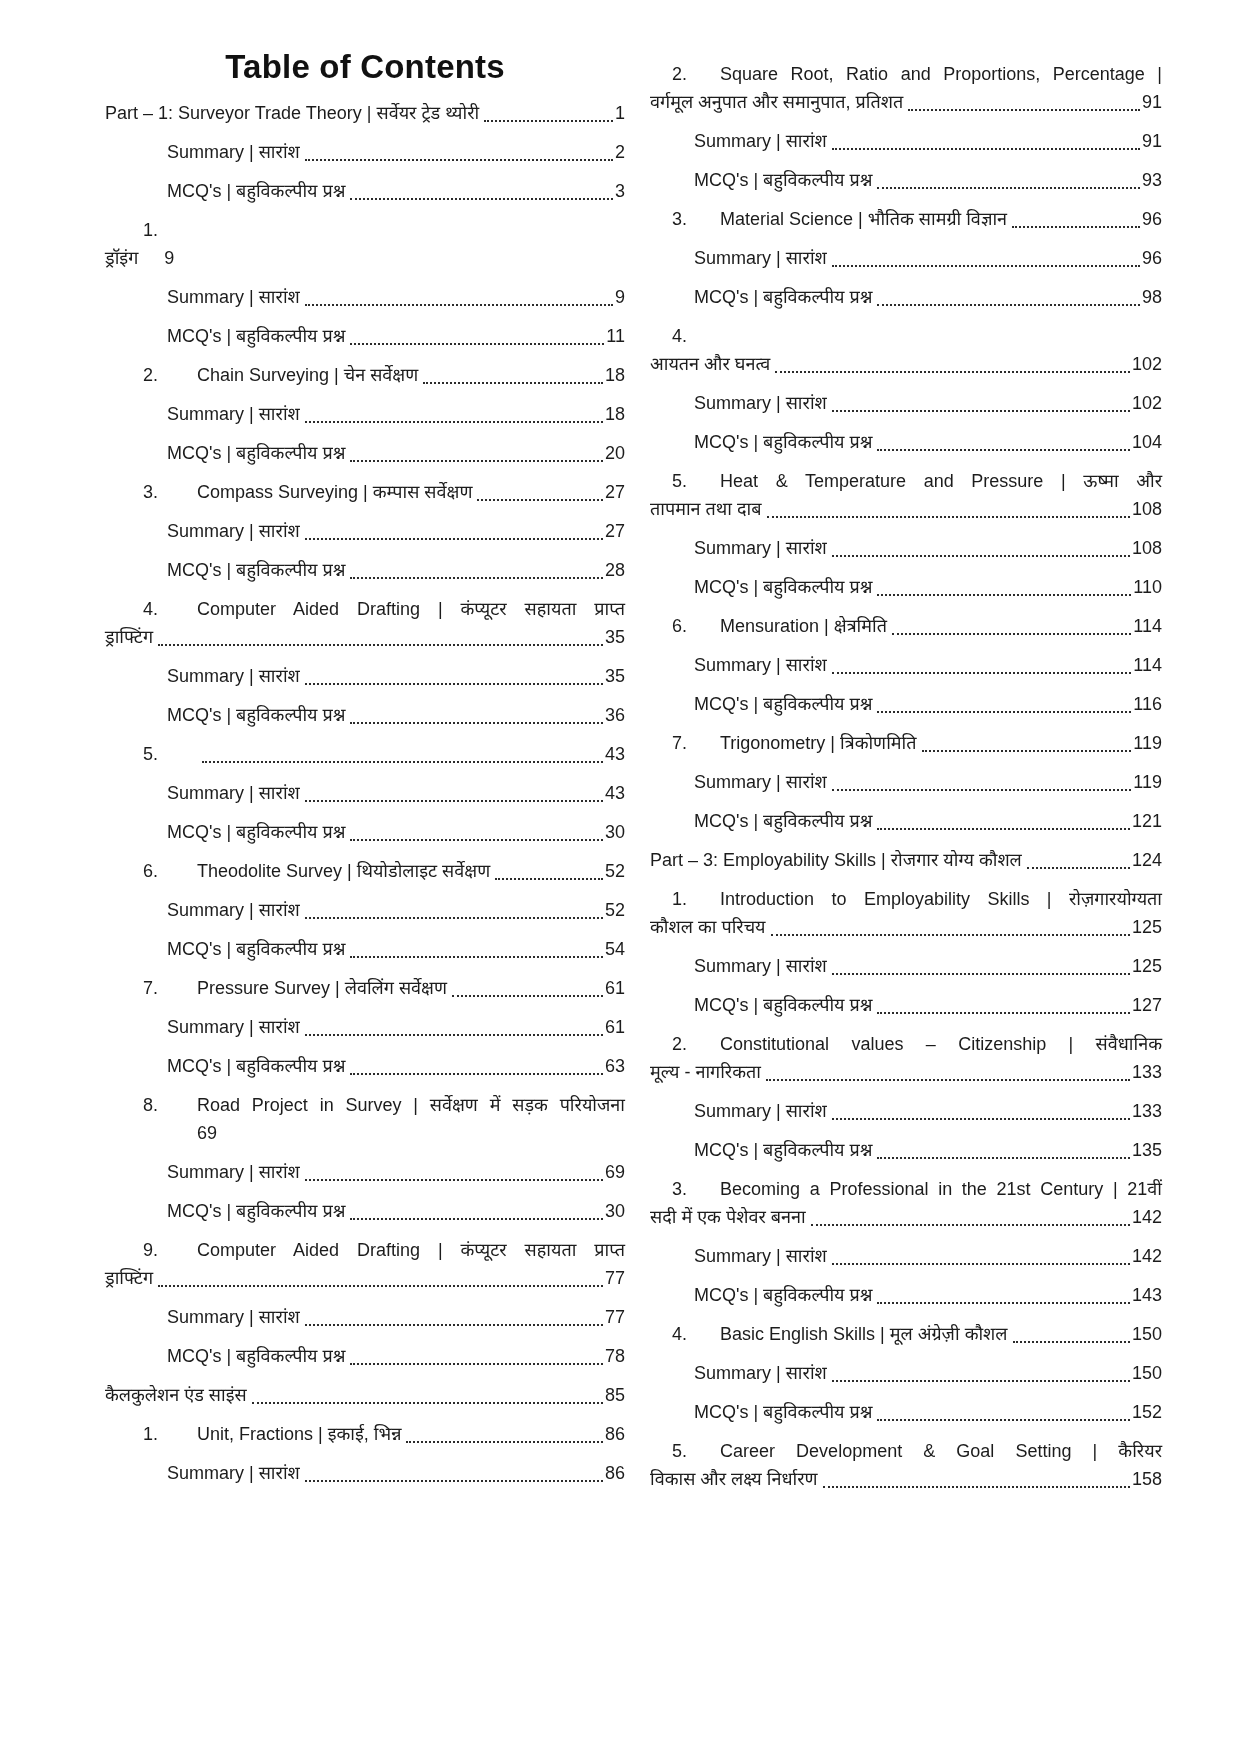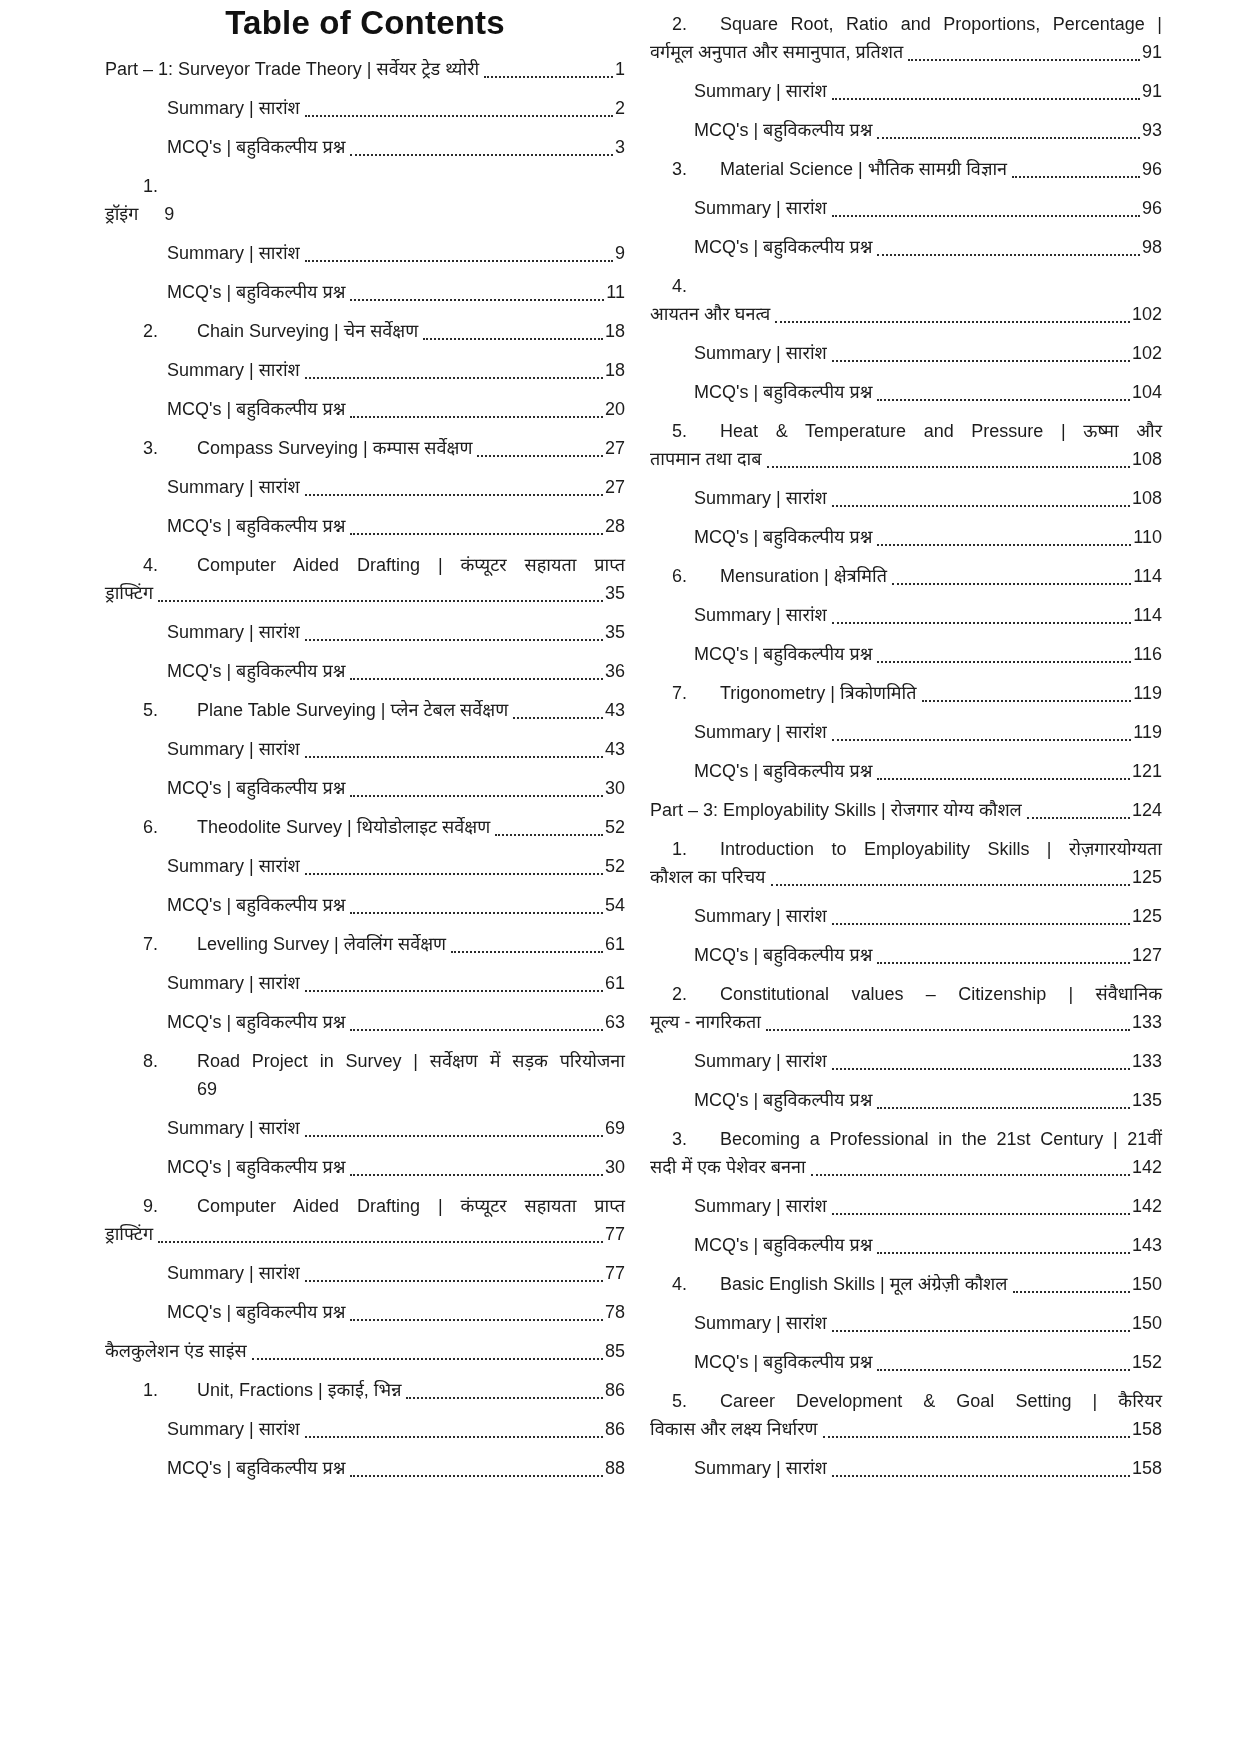--- a/index.html
+++ b/index.html
@@ -2,21 +2,21 @@
 <html><head>
 <meta charset="utf-8">
 <style>
   html,body{margin:0;padding:0;background:#ffffff;}
   .page{
     width:1241px;height:1493px;box-sizing:border-box;overflow:hidden;
     background:#ffffff;color:#1c1c1c;
     font-family:"Liberation Sans","DejaVu Sans",sans-serif;
     font-weight:500;
     padding:46px 0 0 105px;
-    display:flex;align-items:flex-end;
+    display:flex;align-items:flex-start;
   }
   .col{box-sizing:border-box;font-size:18px;}
   .col-left{width:520px;}
   .col-right{width:512px;margin-left:25px;padding-top:14px;}
   .toc-title{
     font-size:33px;font-weight:700;color:#111;
     text-align:center;margin:0 0 12px 0;line-height:1.25;letter-spacing:.2px;
   }
   .entry{margin-bottom:11px;}
   .row{display:flex;align-items:flex-end;line-height:28px;}
@@ -155,21 +155,20 @@
         <div class="entry sub">
           <div class="row">
             <span class="lbl">MCQ's | बहुविकल्पीय प्रश्न</span>
             <span class="leader"></span>
             <span class="pgnum">36</span>
           </div>
         </div>
         <div class="entry item">
           <div class="row ind-item">
             <span class="num">5.</span>
-            <span class="lbl">Plane Table Surveying | प्लेन टेबल सर्वेक्षण</span>
             <span class="leader"></span>
             <span class="pgnum">43</span>
           </div>
         </div>
         <div class="entry sub">
           <div class="row">
             <span class="lbl">Summary | सारांश</span>
             <span class="leader"></span>
             <span class="pgnum">43</span>
           </div>
@@ -199,21 +198,21 @@
         <div class="entry sub">
           <div class="row">
             <span class="lbl">MCQ's | बहुविकल्पीय प्रश्न</span>
             <span class="leader"></span>
             <span class="pgnum">54</span>
           </div>
         </div>
         <div class="entry item">
           <div class="row ind-item">
             <span class="num">7.</span>
-            <span class="lbl">Levelling Survey | लेवलिंग सर्वेक्षण</span>
+            <span class="lbl">Pressure Survey | लेवलिंग सर्वेक्षण</span>
             <span class="leader"></span>
             <span class="pgnum">61</span>
           </div>
         </div>
         <div class="entry sub">
           <div class="row">
             <span class="lbl">Summary | सारांश</span>
             <span class="leader"></span>
             <span class="pgnum">61</span>
           </div>

